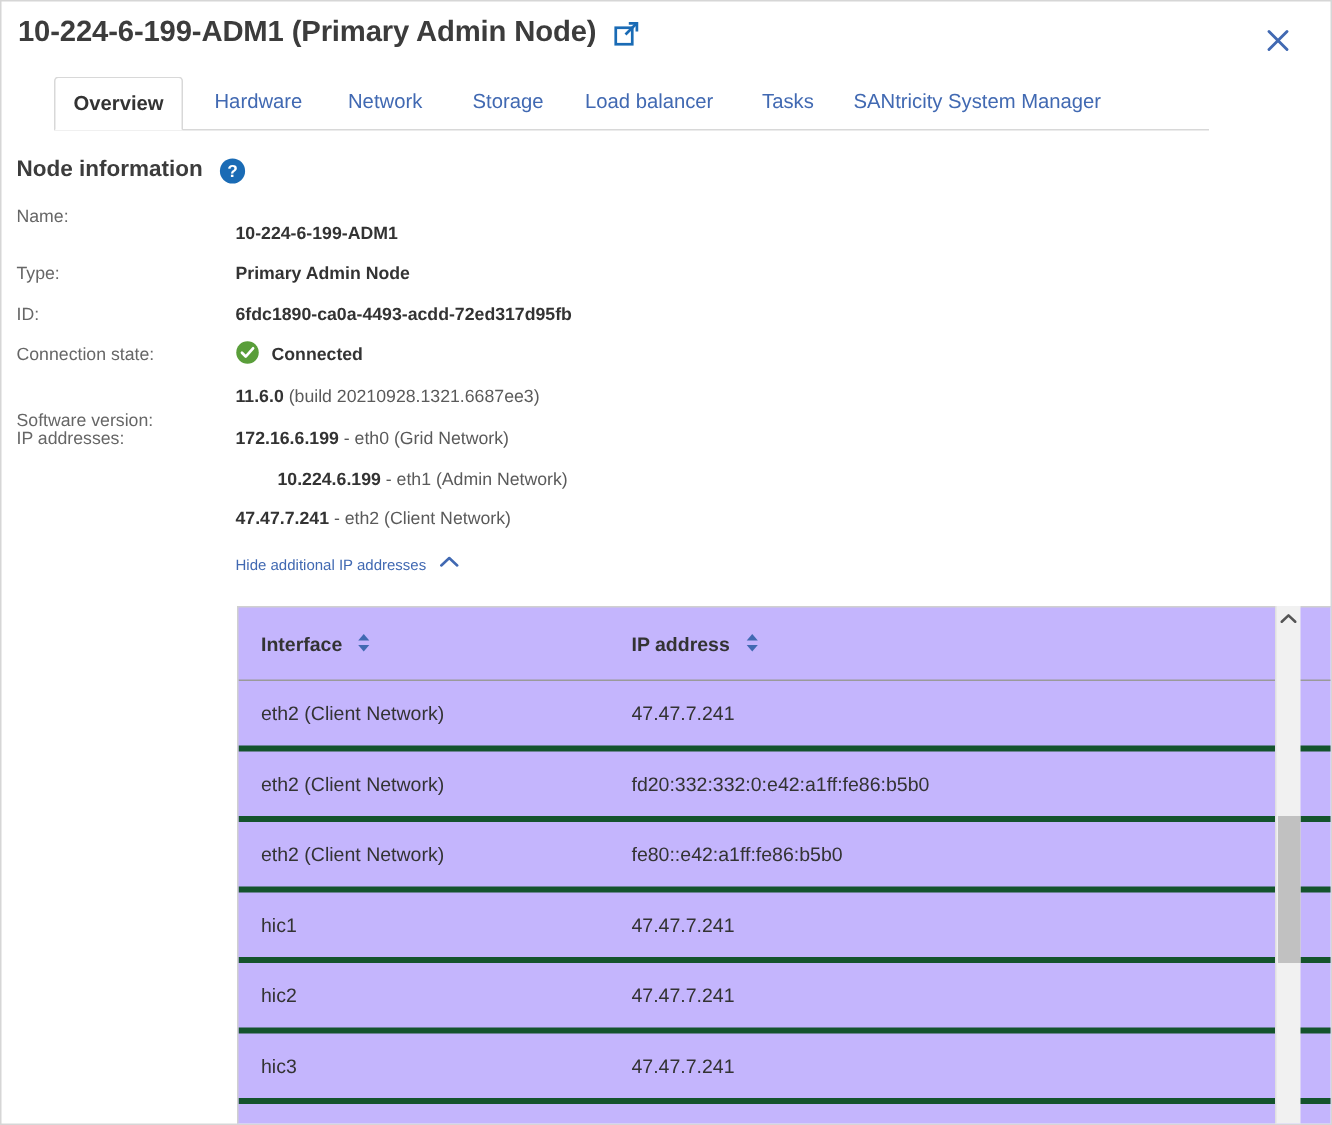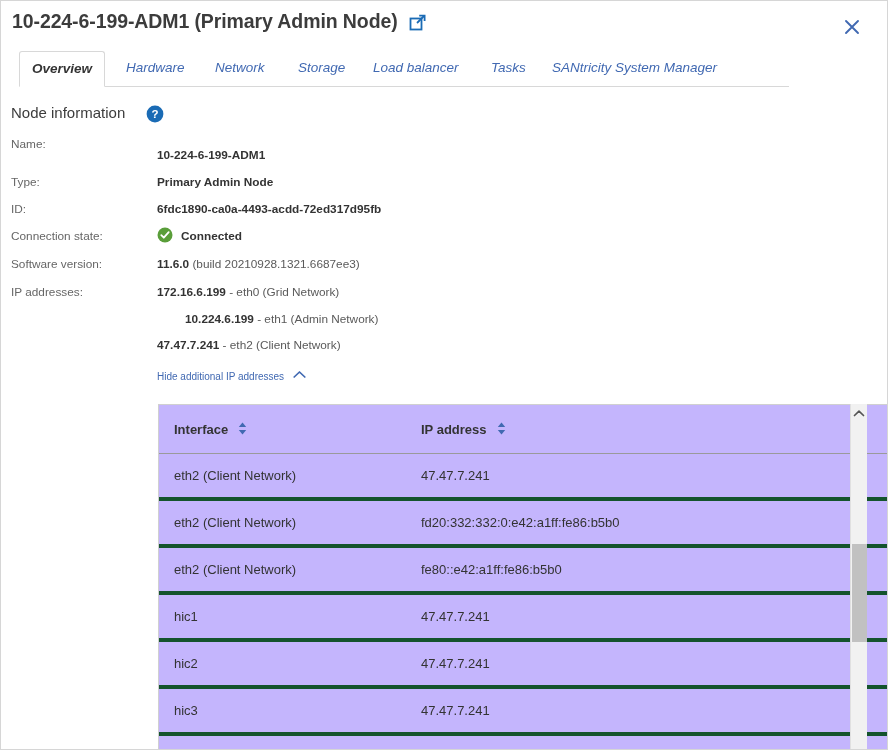--- a/index.html
+++ b/index.html
@@ -47,22 +47,22 @@
     color: #4169b2;
     font-size: 20px;
     line-height: 22px;
     text-align: center;
     font-weight: 400;
   }
 
   
   #tabstrip {
     position: absolute;
-    left: 0; top: 50px;
-    width: 806px; height: 36px; font-style: italic;
+    left: 17px; top: 50px;
+    width: 806px; height: 36px;
   }
   #tabstrip::after {
     content: "";
     position: absolute;
     left: 18px; right: 18px; bottom: 0;
     height: 1px;
     background: #d8d8d8;
   }
   .tab {
     position: absolute;
@@ -84,21 +84,21 @@
     border-radius: 3px 3px 0 0;
     z-index: 2;
     height: 36px;
   }
 
   
   #section-title {
     position: absolute;
     left: 10px; top: 103px;
     font-size: 15px;
-    font-weight: normal;
+    font-weight: bold;
     color: #3c3c3c;
     white-space: nowrap;
   }
   #help-icon {
     position: absolute;
     left: 145px; top: 104px;
     width: 18px; height: 18px;
     cursor: pointer;
   }
 
@@ -275,21 +275,21 @@
 
   <div class="info-label" style="top:228px;">Connection state:</div>
   <div id="connected-icon">
     <svg width="16" height="16" viewBox="0 0 16 16">
       <circle cx="8" cy="8" r="7.5" fill="#5a9e3a"></circle>
       <path d="M4.3 8.2 L6.8 10.7 L11.7 5.2" stroke="#ffffff" stroke-width="1.8" fill="none" stroke-linecap="round" stroke-linejoin="round"></path>
     </svg>
   </div>
   <div id="connected-text">Connected</div>
 
-  <div class="info-label" style="top:256px;">Software version:</div>
+  <div class="info-label" style="top:272px;">Software version:</div>
   <div class="info-value" style="top:256px;"><span>11.6.0</span><span class="muted"> (build 20210928.1321.6687ee3)</span></div>
 
   <div class="info-label" style="top:284px;">IP addresses:</div>
 
   <div class="info-value" style="top:284px;"><span>172.16.6.199</span><span class="muted"> - eth0 (Grid Network)</span></div>
 
   <div class="info-value" style="top:311px;margin-left:28px;"><span>10.224.6.199</span><span class="muted"> - eth1 (Admin Network)</span></div>
 
   <div class="info-value" style="top:337px;"><span>47.47.7.241</span><span class="muted"> - eth2 (Client Network)</span></div>
 

